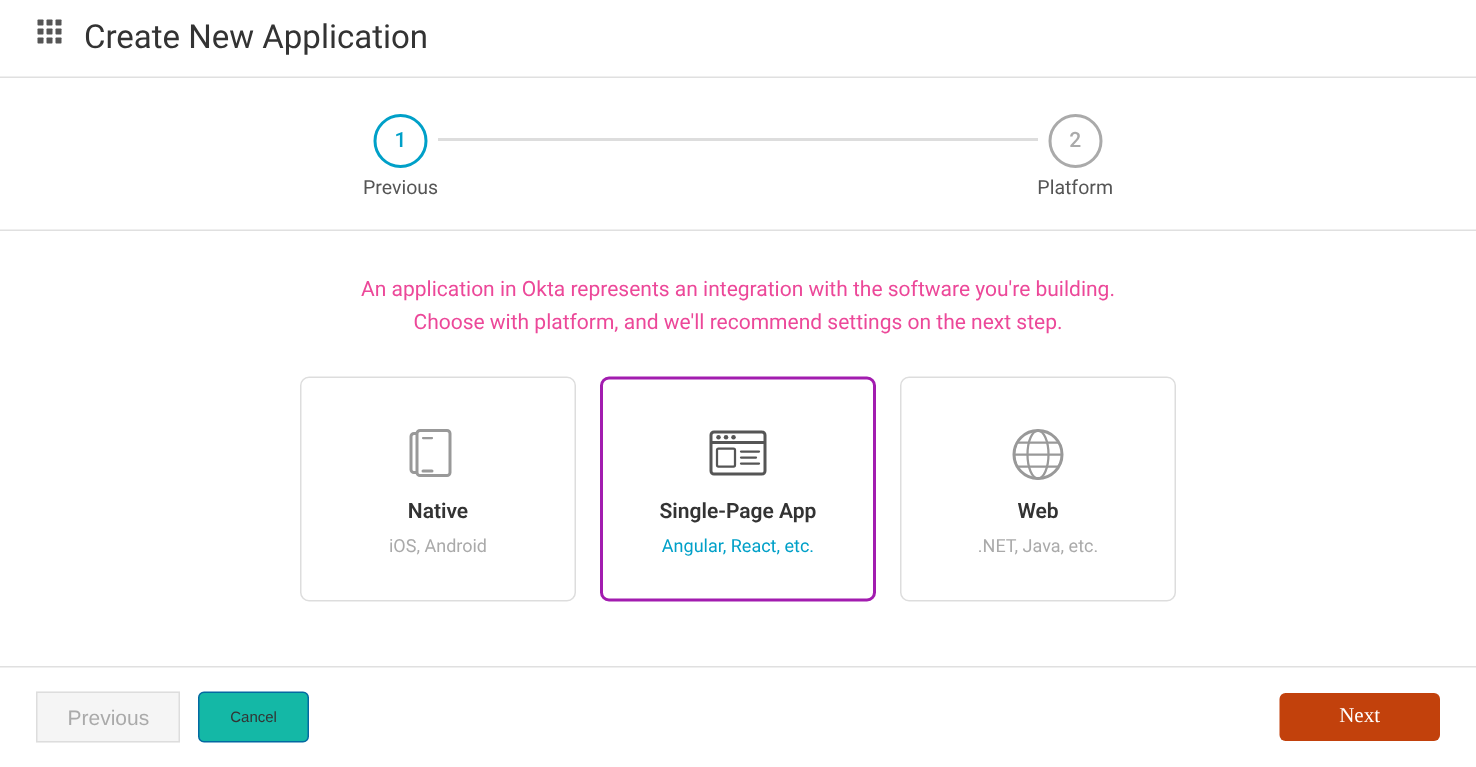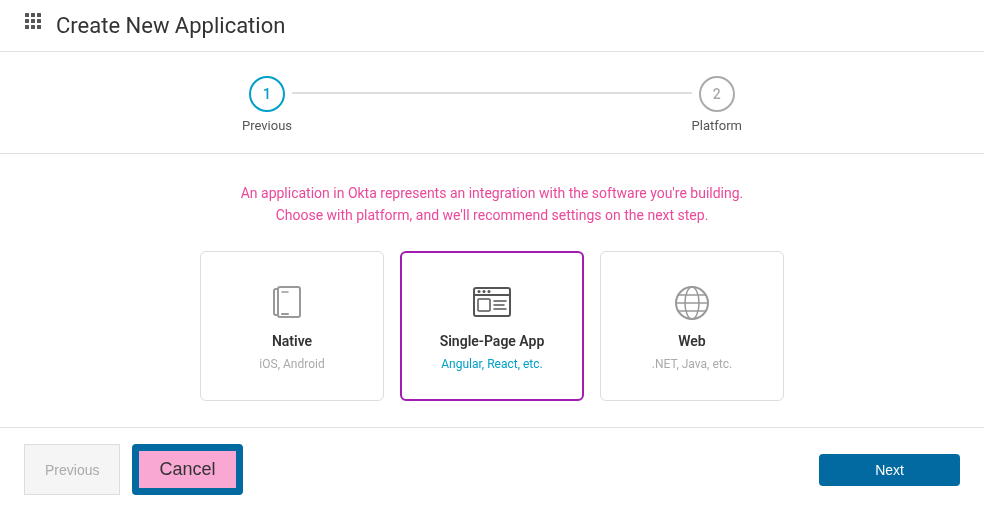--- a/index.html
+++ b/index.html
@@ -149,36 +149,37 @@
       padding: 8px 20px;
       border: 1px solid #ddd;
       border-radius: 0;
       background: #f5f5f5;
       color: #aaa;
       font-size: 14px;
       cursor: not-allowed;
     }
     .btn-cancel {
       padding: 8px 20px;
-      border: 7px solid #0369a1;
+      border: 1px solid #0369a1;
       border-radius: 4px;
-      background: #f9a8d4;
-      color: #333;
-      font-size: 18px;
+      background: #14b8a6;
+      color: #333;
+      font-size: 10px;
       cursor: pointer;
     }
     .btn-next {
-      padding: 8px 56px;
+      padding: 8px 40px;
       border: none;
       border-radius: 4px;
-      background: #0369a1;
+      background: #c2410c;
       color: #fff;
       font-size: 14px;
       cursor: pointer;
       font-weight: 500;
+      font-family: Liberation Serif, serif;
     }
 
     
     .native-icon, .spa-icon, .web-icon, .service-icon {
       width: 44px;
       height: 44px;
     }
   </style>
 </head>
 <body>

